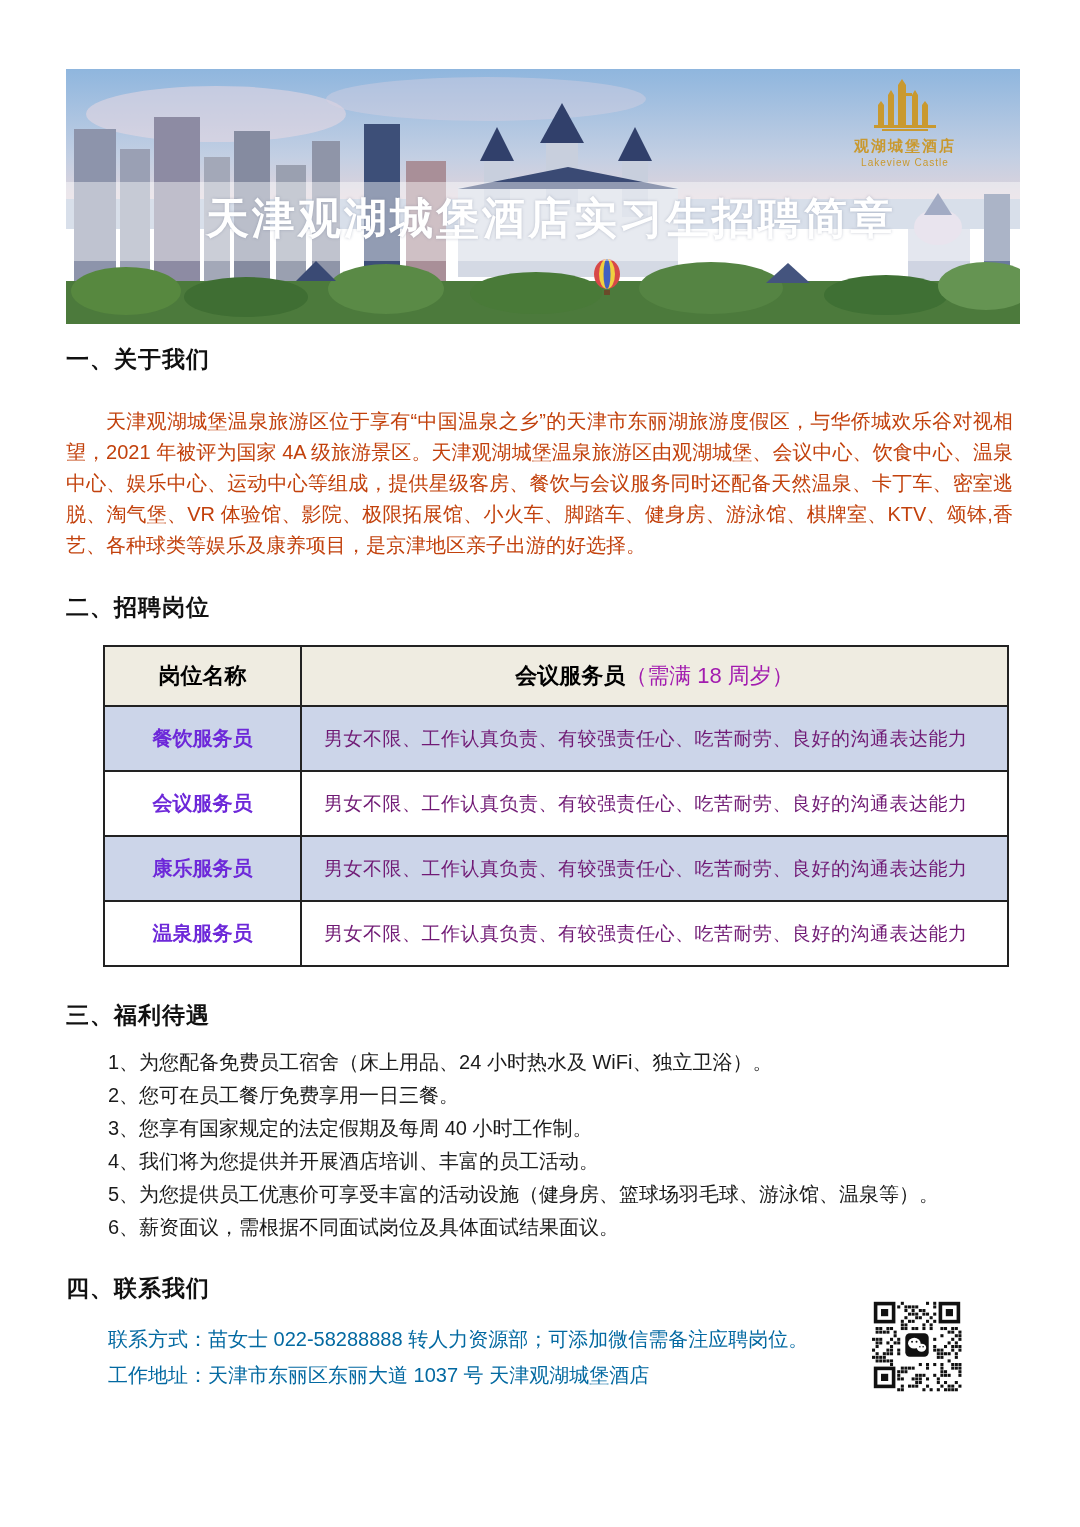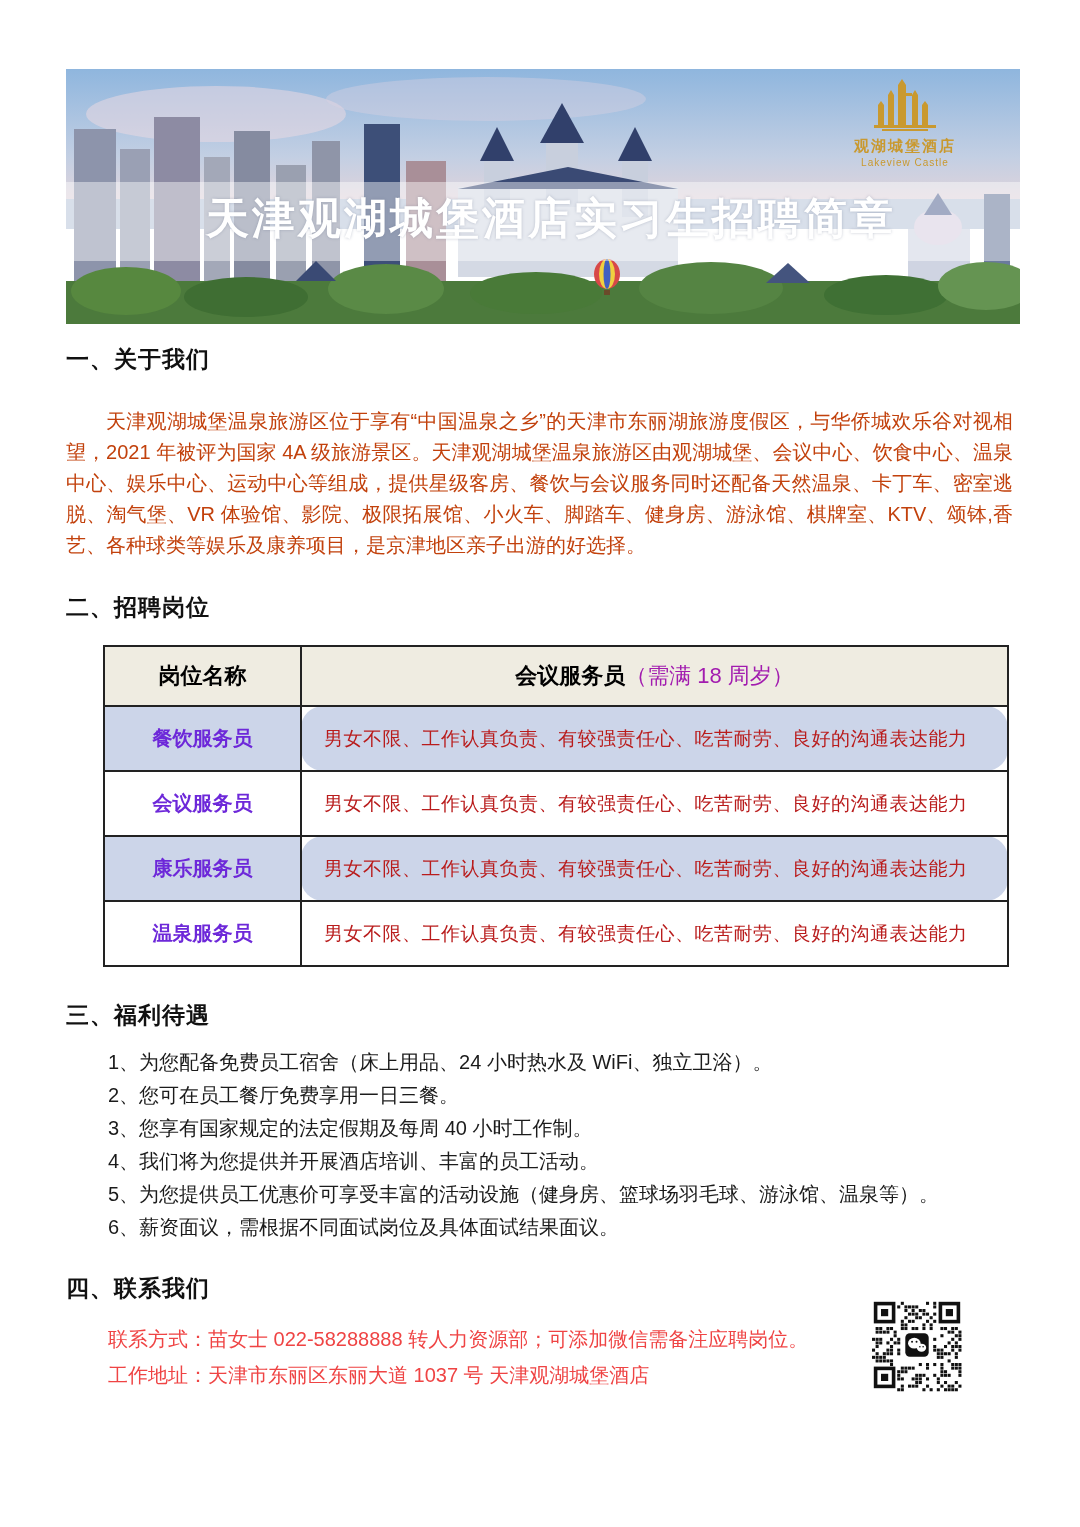--- a/index.html
+++ b/index.html
@@ -28,28 +28,28 @@
   .sec-positions { margin-top:31px; }
   table.jobs { border-collapse:collapse; margin:22px 0 12px 37px; width:906px;
     border:2px solid #3b82f6; }
   table.jobs th, table.jobs td { border:2px solid #222; }
   table.jobs th { height:60px; background:#efece1; text-align:center; vertical-align:middle; }
   table.jobs td { height:65px; vertical-align:middle; }
   .col-name { width:197px; }
   th .h-main { font-size:22px; font-weight:bold; color:#000; }
   th .h-note { font-size:22px; font-weight:normal; color:#a21caf; }
   td.name { text-align:center; font-size:20px; font-weight:bold; color:#6d28d9; }
-  td.req  { font-size:19px; color:#b91c1c; padding-left:22px; letter-spacing:0.5px;border-radius:22px; }
+  td.req  { font-size:19px; color:#701a75; padding-left:22px; letter-spacing:0.5px; }
   tr.alt  { background:#ccd5e9; }
   .sec-benefits { margin-top:33px; }
   .benefit-list { margin:15px 0 12px 42px; }
   .benefit-item { font-size:20px; line-height:33px; color:#1b1b1b; }
   .sec-contact { margin-top:29px; position:relative; }
   .contact-lines { margin:17px 0 0 42px; width:760px; }
-  .contact-line { font-size:20px; line-height:36px; color:#ef4444; }
+  .contact-line { font-size:20px; line-height:36px; color:#0369a1; }
   .qr { position:absolute; right:51px; top:24px; width:90px; height:96px; }
   .qr svg { width:100%; height:100%; display:block; }
 </style>
 </head>
 <body>
 
 <div class="banner">
   <svg class="scene" viewBox="0 0 954 255" preserveAspectRatio="none">
     <defs>
       <linearGradient id="sky" x1="0" y1="0" x2="0" y2="1">

